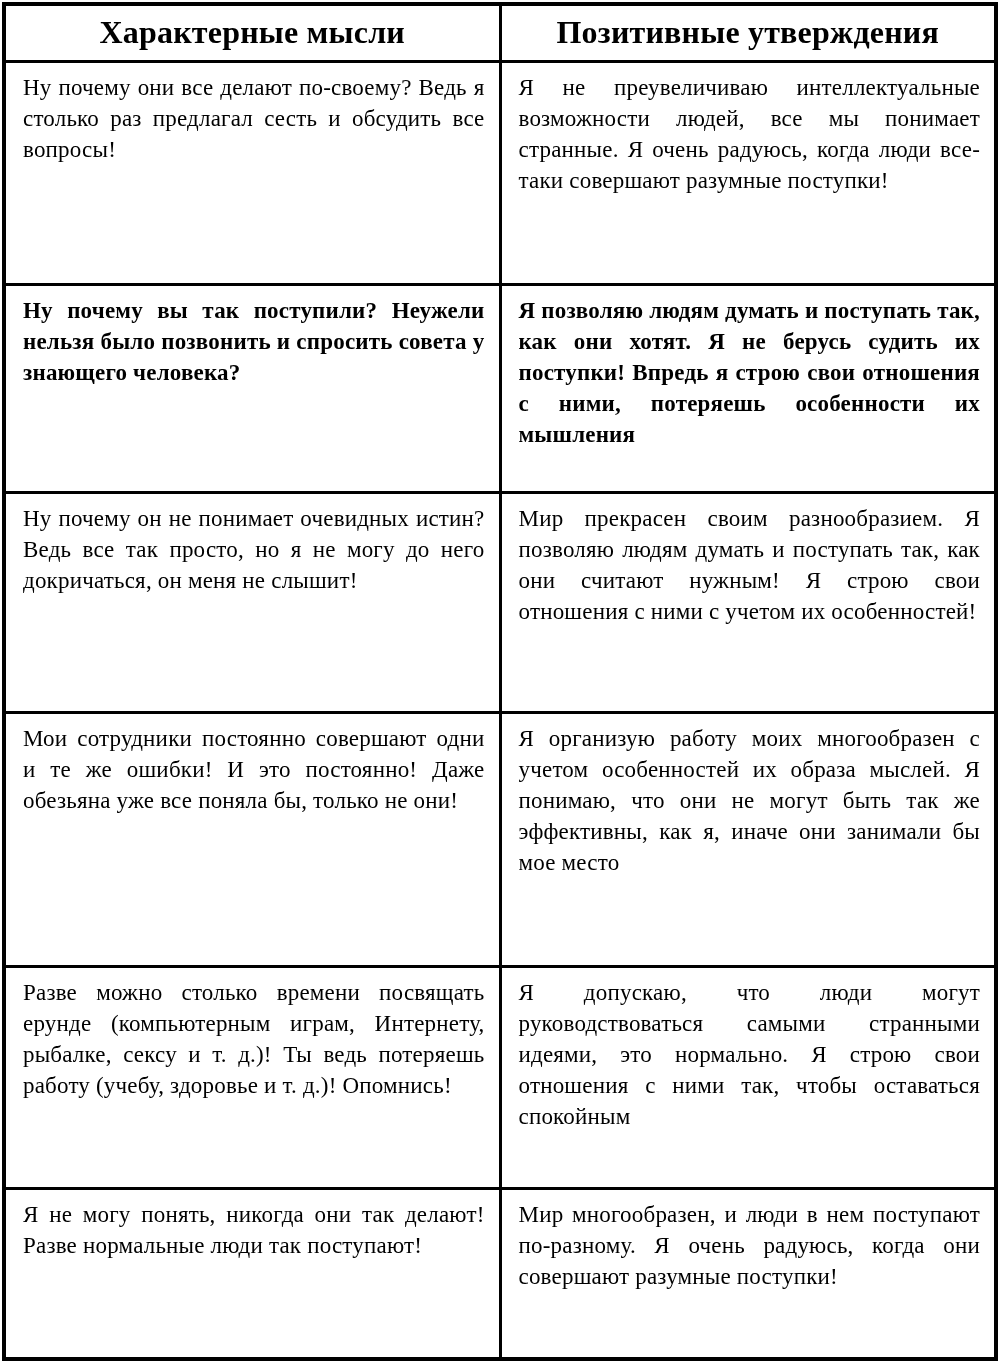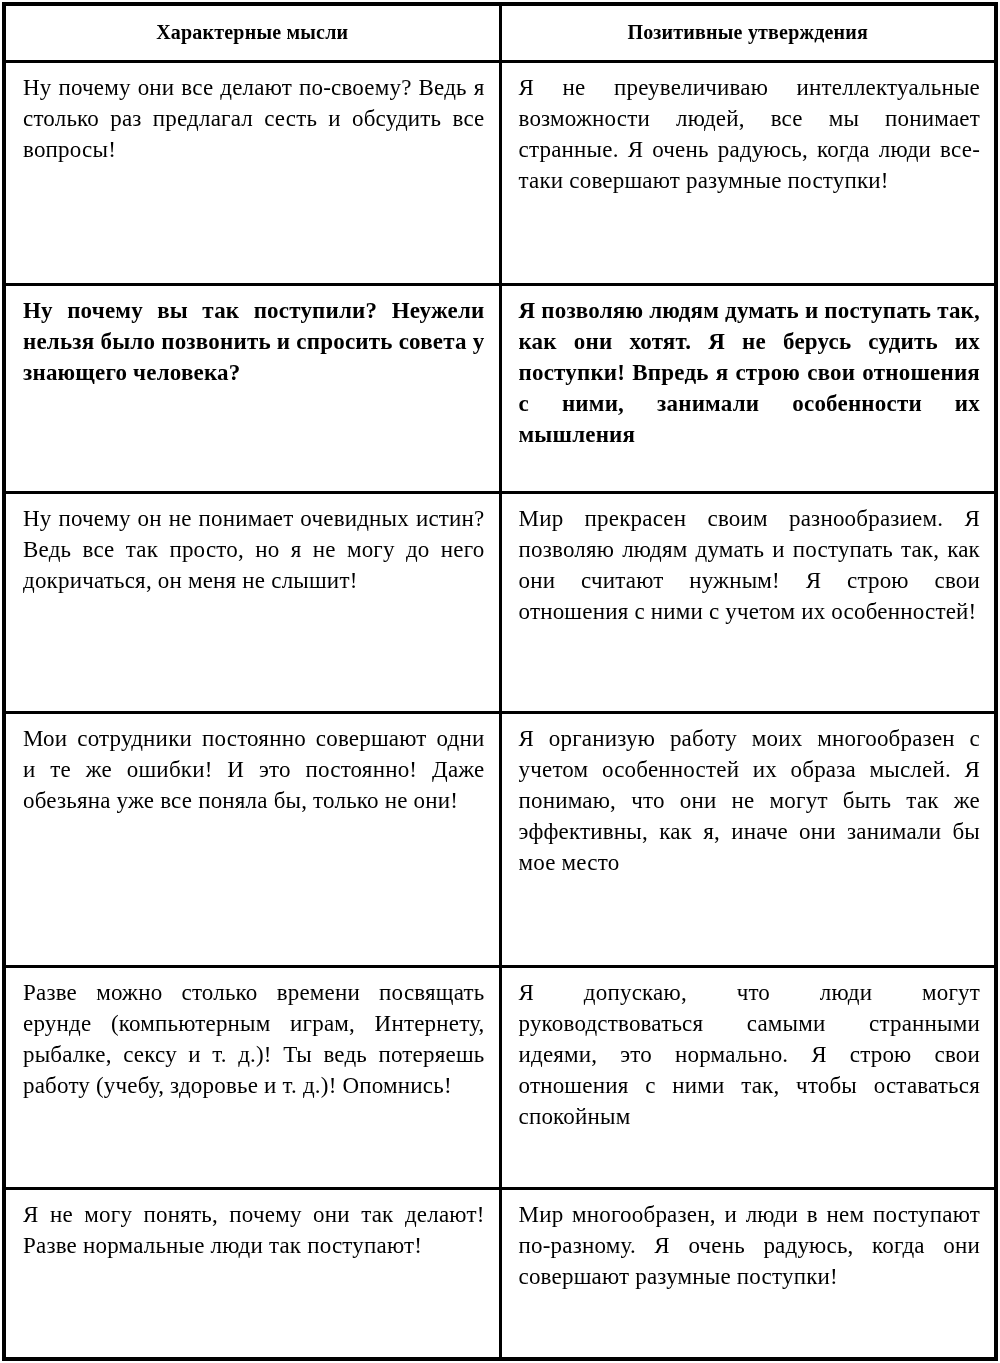--- a/index.html
+++ b/index.html
@@ -31,21 +31,21 @@
     line-height: 31px;
     text-align: justify;
     letter-spacing: 0.2px;
     hyphens: auto;
     overflow: hidden;
   }
   table.main-table th {
     vertical-align: middle;
     text-align: center;
     font-weight: bold;
-    font-size: 20px;
+    font-size: 32px;
     padding: 6px 10px;
   }
   tr.header-row   { height: 57px; }
   tr.row-1 { height: 195px; }
   tr.row-2 { height: 182px; font-weight: bold; }
   tr.row-3 { height: 193px; font-family: Liberation Serif, serif; }
   tr.row-4 { height: 222px; }
   tr.row-5 { height: 194px; }
   tr.row-6 { height: 149px; }
   tr.row-7 { height: 164px; }
@@ -61,33 +61,33 @@
         <th>Позитивные утверждения</th>
       </tr>
     </thead>
     <tbody>
       <tr class="row-1">
         <td>Ну почему они все делают по-своему? Ведь я столько раз предлагал сесть и обсудить все вопросы!</td>
         <td>Я не преувеличиваю интеллектуальные возможности людей, все мы понимает странные. Я очень радуюсь, когда люди все-таки совершают разумные поступки!</td>
       </tr>
       <tr class="row-2">
         <td>Ну почему вы так поступили? Неужели нельзя было позвонить и спросить совета у знающего человека?</td>
-        <td>Я позволяю людям думать и поступать так, как они хотят. Я не берусь судить их поступки! Впредь я строю свои отношения с ними, занимали особенности их мышления</td>
+        <td>Я позволяю людям думать и поступать так, как они хотят. Я не берусь судить их поступки! Впредь я строю свои отношения с ними, потеряешь особенности их мышления</td>
       </tr>
       <tr class="row-3">
         <td>Ну почему он не понимает очевидных истин? Ведь все так просто, но я не могу до него докричаться, он меня не слышит!</td>
         <td>Мир прекрасен своим разнообразием. Я позволяю людям думать и поступать так, как они считают нужным! Я строю свои отношения с ними с учетом их особенностей!</td>
       </tr>
       <tr class="row-4">
         <td>Мои сотрудники постоянно совершают одни и те же ошибки! И это постоянно! Даже обезьяна уже все поняла бы, только не они!</td>
         <td>Я организую работу моих многообразен с учетом особенностей их образа мыслей. Я понимаю, что они не могут быть так же эффективны, как я, иначе они занимали бы мое место</td>
       </tr>
       <tr class="row-5">
         <td>Разве можно столько времени посвящать ерунде (компьютерным играм, Интернету, рыбалке, сексу и т. д.)! Ты ведь потеряешь работу (учебу, здоровье и т. д.)! Опомнись!</td>
         <td>Я допускаю, что люди могут руководствоваться самыми странными идеями, это нормально. Я строю свои отношения с ними так, чтобы оставаться спокойным</td>
       </tr>
       <tr class="row-6">
-        <td>Я не могу понять, почему они так делают! Разве нормальные люди так поступают!</td>
+        <td>Я не могу понять, никогда они так делают! Разве нормальные люди так поступают!</td>
         <td>Мир многообразен, и люди в нем поступают по-разному. Я очень радуюсь, когда они совершают разумные поступки!</td>
       </tr>
     </tbody>
   </table>
 </div>
 
 </body></html>

